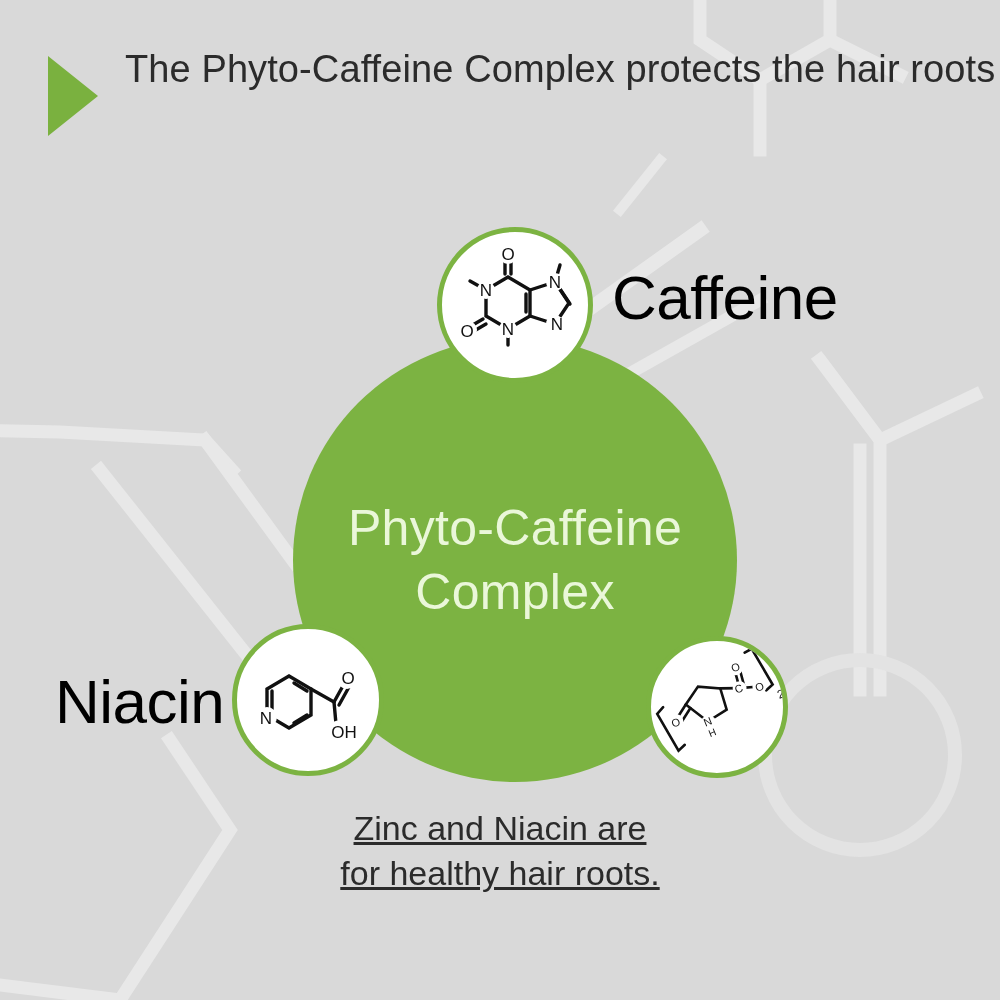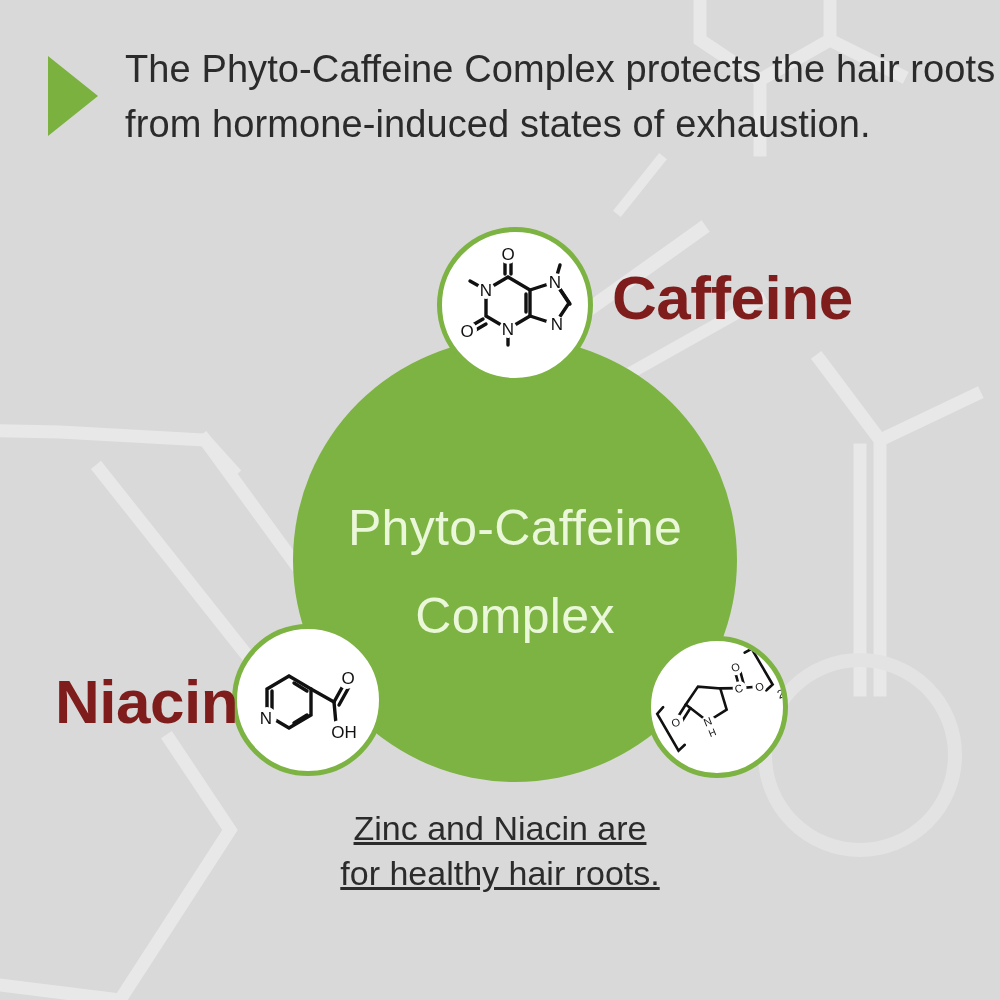--- a/index.html
+++ b/index.html
@@ -72,42 +72,42 @@
     flex-direction: column;
     align-items: center;
     justify-content: center;
     color: #eaf7d9;
     font-size: 50px;
     font-weight: 300;
     line-height: 64px;
     letter-spacing: 0.3px;
     text-align: center;
   }
-  .main-circle-text span { display: block; margin-top: 24px; }
+  .main-circle-text span { display: block; }
 
   
   .bubble {
     position: absolute;
     border-radius: 50%;
     background: #ffffff;
     border: 5px solid #7cb342;
     box-sizing: border-box;
     overflow: hidden;
   }
   .bubble svg { display: block; }
 
   .bubble-caffeine { left: 437px; top: 227px;  width: 156px; height: 156px; }
   .bubble-niacin   { left: 232px; top: 624px;  width: 152px; height: 152px; }
   .bubble-zinc     { left: 646px; top: 636px;  width: 142px; height: 142px; }
 
   
   .nutrient-label {
     position: absolute;
-    color: #7f1d1d;
-    font-weight: bold;
+    color: #000000;
+    font-weight: normal;
     letter-spacing: -0.5px;
     white-space: nowrap;
   }
   .label-caffeine { left: 612px; top: 262px; font-size: 62px; }
   .label-niacin   { left: 55px;  top: 666px; font-size: 62px; }
   .label-zinc     { left: 800px; top: 666px; font-size: 62px; }
 
   
   .footer-caption {
     position: absolute;
@@ -150,21 +150,20 @@
       <path d="M 600 390 L 760 300" stroke-width="12"></path>
     </g>
 
     <circle cx="860" cy="755" r="95" fill="none" stroke="#e3e3e3" stroke-width="14"></circle>
   </svg>
 
   <div class="header">
     <div class="header-arrow"></div>
     <div class="header-text">
       <span class="line">The Phyto-Caffeine Complex protects the hair roots</span>
-      <span class="line">from hormone-induced states of exhaustion.</span>
     </div>
   </div>
 
   <div class="main-circle">
     <div class="main-circle-text">
       <span>Phyto-Caffeine</span>
       <span>Complex</span>
     </div>
   </div>
 

